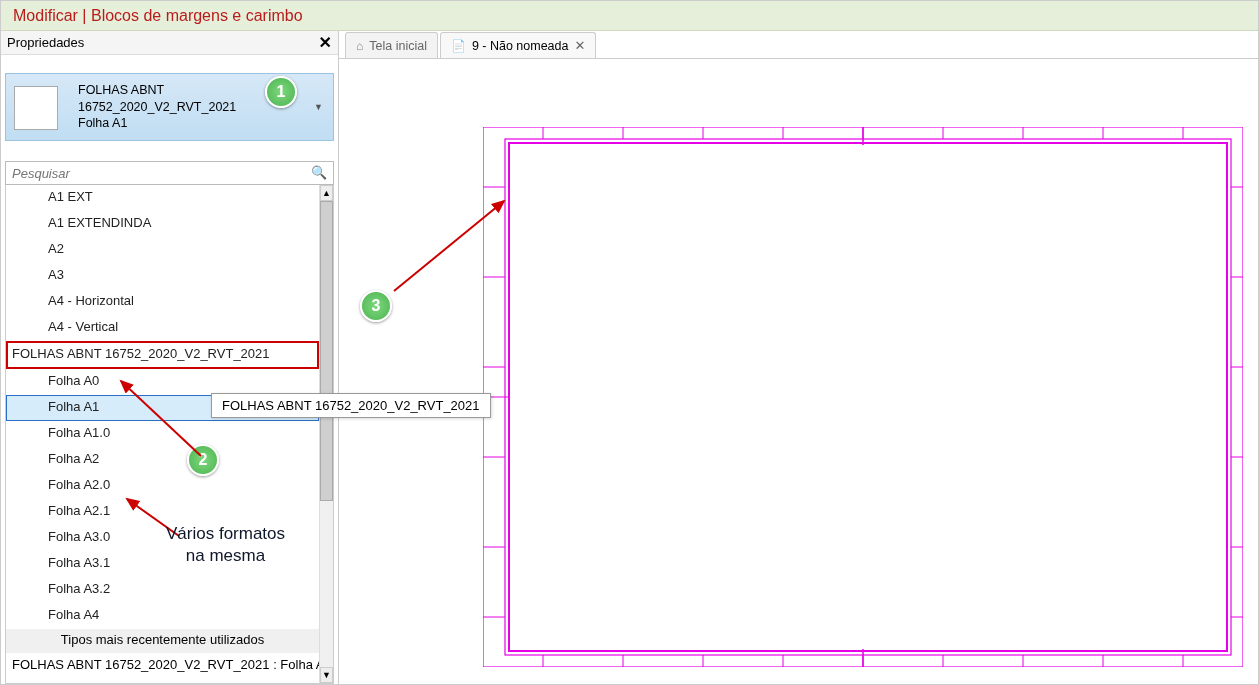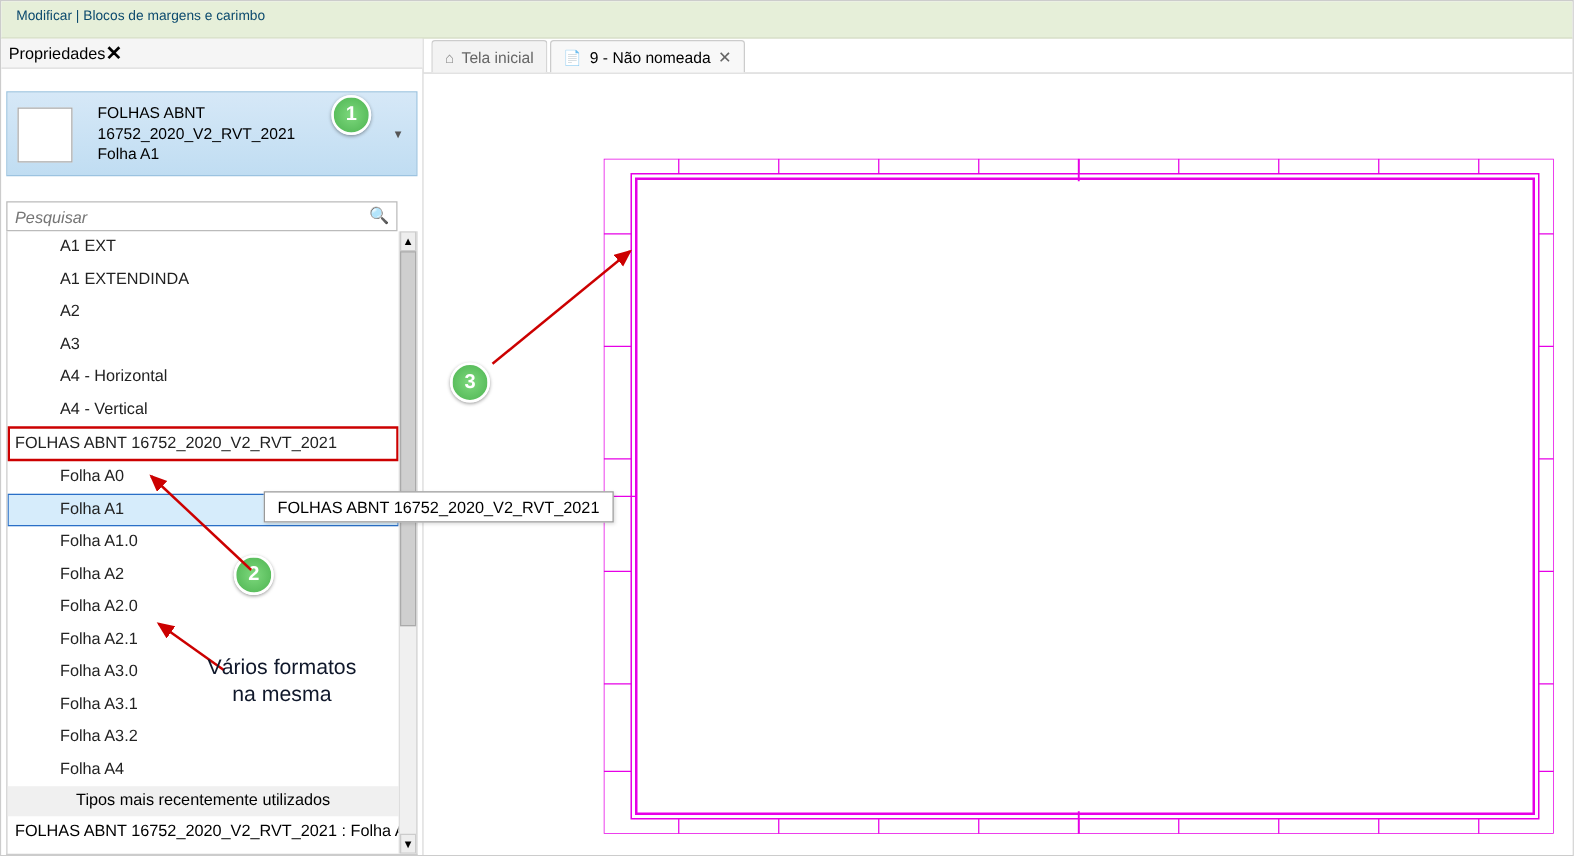--- a/index.html
+++ b/index.html
@@ -1,32 +1,32 @@
 <!DOCTYPE html>
 <html><head>
   <meta charset="utf-8">
   <style>
     * { margin: 0; padding: 0; box-sizing: border-box; font-family: "Segoe UI", Arial, sans-serif; }
     body { width: 1259px; height: 685px; background: #fff; position: relative; overflow: hidden; border: 1px solid #ccc; }
     
-    .title-bar { height: 30px; background: #e6efd9; padding: 6px 12px; font-size: 11px; color: #0c4a6e; border-bottom: 1px solid #d0d8c0; }
+    .title-bar { height: 30px; background: #e6efd9; padding: 6px 12px; font-size: 16px; color: #b91c1c; border-bottom: 1px solid #d0d8c0; }
     
     .main-container { display: flex; height: calc(100% - 30px); }
     
     .left-panel { width: 338px; border-right: 1px solid #ccc; background: #fff; display: flex; flex-direction: column; }
     
-    .properties-header { display: flex; align-items: center; height: 24px; padding: 0 6px 0 6px; background: #f5f5f5; border-bottom: 1px solid #ddd; font-size: 13px; }
+    .properties-header { display: flex; justify-content: space-between; align-items: center; height: 24px; padding: 0 6px 0 6px; background: #f5f5f5; border-bottom: 1px solid #ddd; font-size: 13px; }
     .close-x { font-size: 16px; cursor: pointer; font-weight: bold; }
     
     .type-selector { background: linear-gradient(#d6e8f7, #c0ddf2); border: 1px solid #9cc3e0; height: 68px; margin: 18px 4px; padding: 8px 10px 8px 72px; position: relative; display: flex; align-items: center; }
     .type-selector .thumb { position: absolute; left: 8px; top: 12px; width: 44px; height: 44px; background: #fff; border: 1px solid #aaa; }
     .type-text { font-size: 12.5px; line-height: 1.35; }
     .dropdown-arrow { position: absolute; right: 10px; top: 50%; transform: translateY(-50%); font-size: 9px; color: #555; cursor: pointer; }
     
-    .search-box { position: relative; margin: 2px 20px 0 4px; }
+    .search-box { position: relative; margin: 2px 4px 0 4px; }
     .search-box input { width: 100%; height: 24px; border: 1px solid #bbb; padding: 2px 26px 2px 6px; font-style: italic; font-size: 13px; color: #888; }
     .search-icon { position: absolute; right: 6px; top: 4px; color: #4a7ebb; font-size: 13px; }
     
     .list-container { position: relative; flex: 1; overflow: hidden; margin: 0 4px; border: 1px solid #ccc; border-top: none; padding-left: 45px; }
     .list-scroll { position: absolute; top:0; left:0; right:14px; bottom:0; overflow: hidden; }
     .list-item { height: 26px; padding: 4px 8px 4px 42px; font-size: 13px; color: #222; cursor: pointer; white-space: nowrap; }
     .list-item.group-header { padding-left: 4px; font-size: 13px; }
     .list-item.selected-outline { background: #d6ecfb; border: 1px solid #2a6fc7; padding: 3px 7px 3px 41px; }
     .highlighted-header { border: 2.5px solid #cc0000 !important; padding: 3px 4px !important; height: 28px; }
     .recent-header { text-align: center; background: #f0f0f0; padding: 3px; font-size: 13px; height: 24px; }

